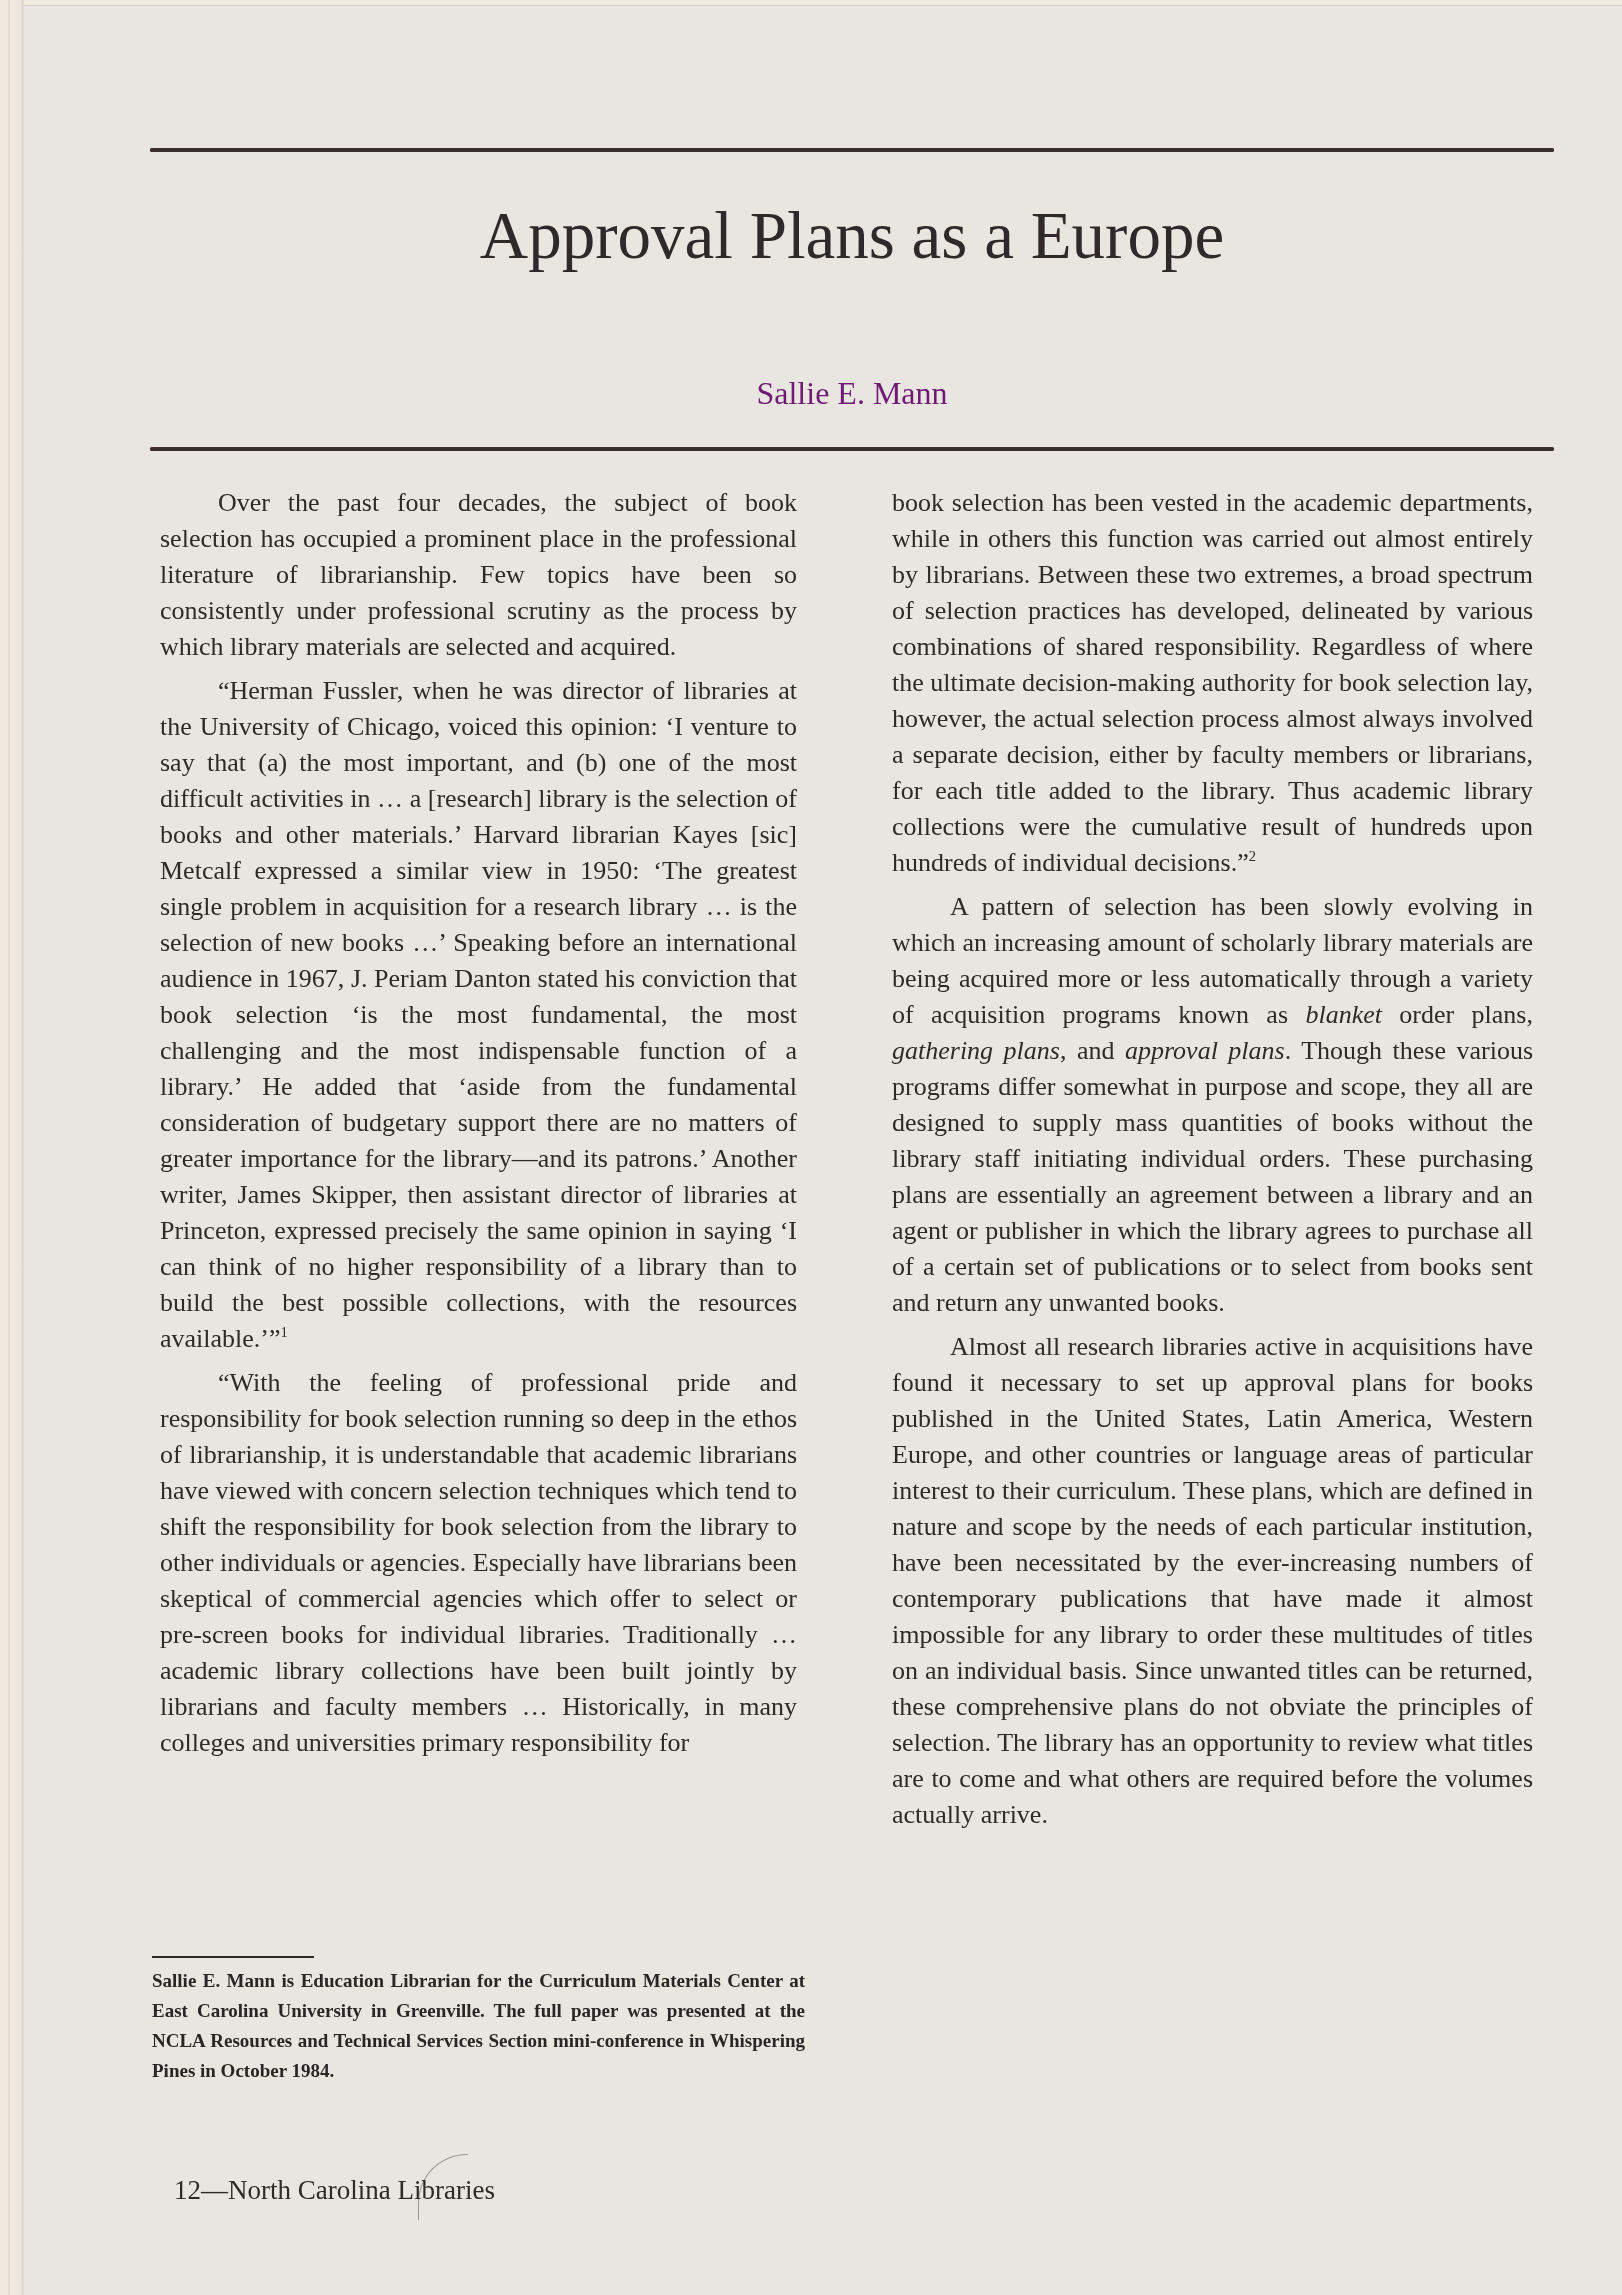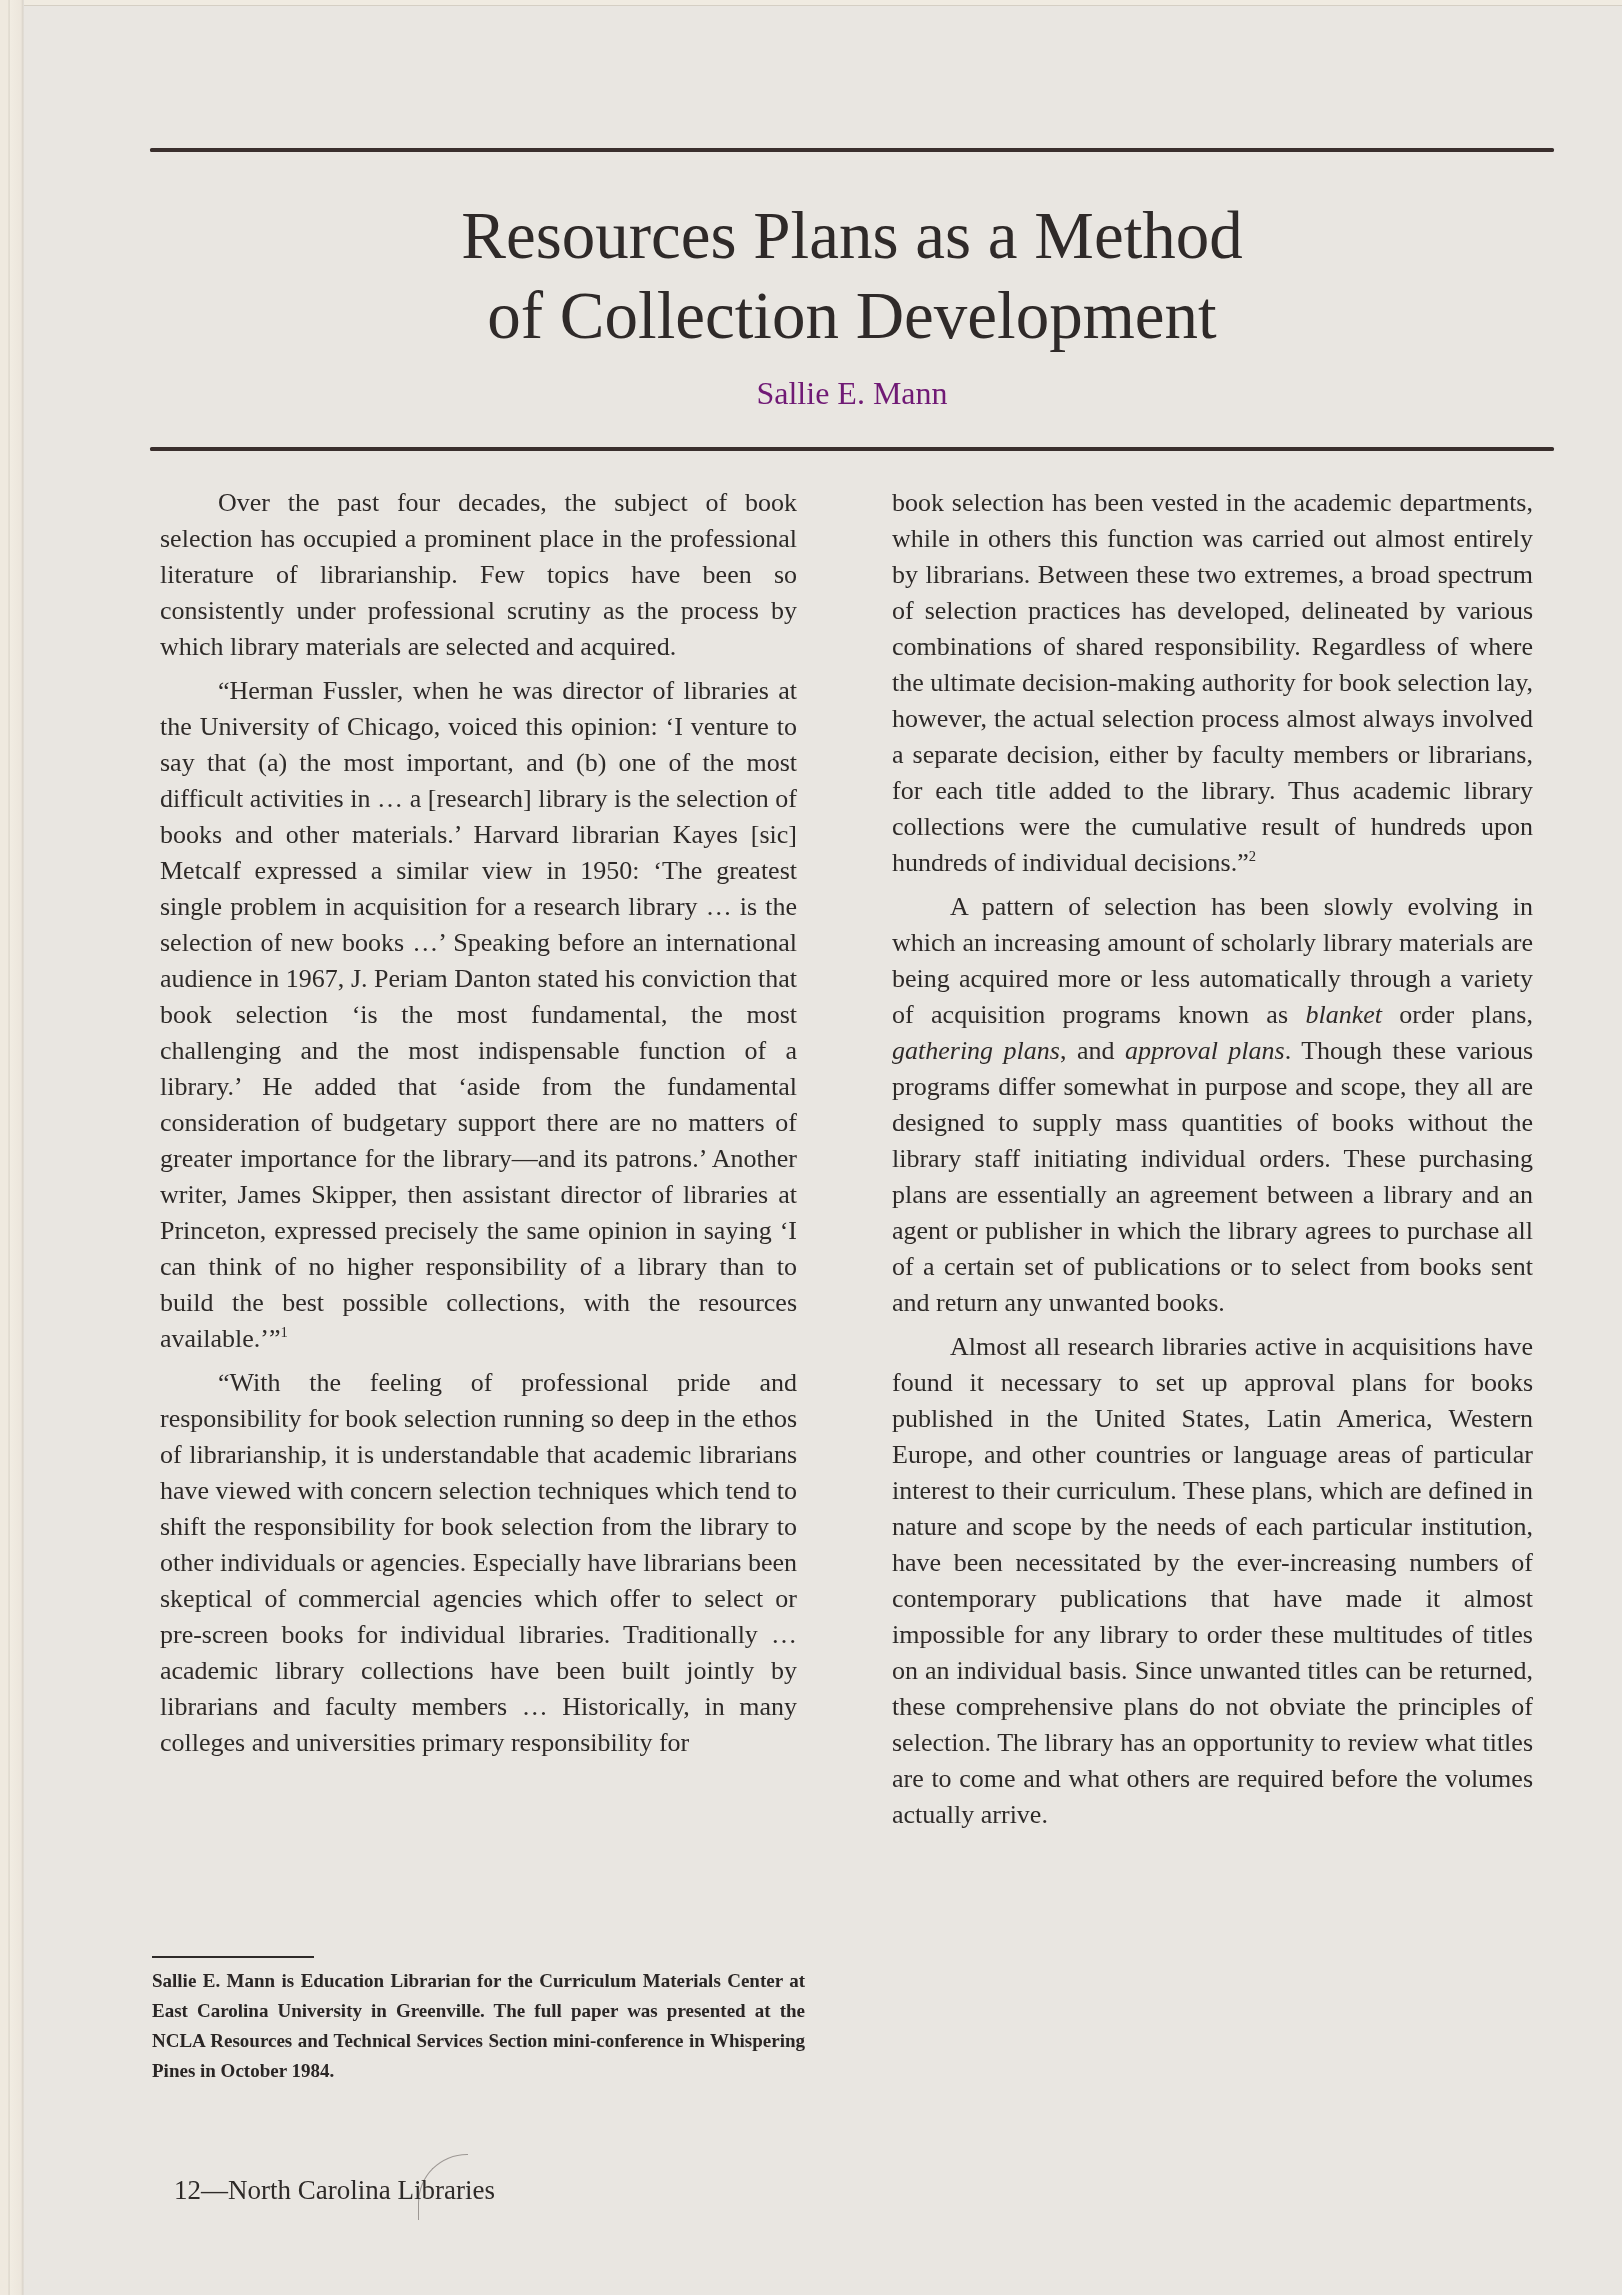--- a/index.html
+++ b/index.html
@@ -57,22 +57,21 @@
 </style>
 </head>
 <body>
 
 <div class="topedge"></div>
 <div class="spine"></div>
 
 <div class="rule top"></div>
 
 <h1 class="title">
-  <span>Resources Plans as a Method</span><br>
-  <span>of Collection Development</span>
+  <span>Approval Plans as a Europe</span><br>
 </h1>
 
 <div class="author">Sallie E. Mann</div>
 
 <div class="rule bottom"></div>
 
 <div class="col left">
   <p class="indent">Over the past four decades, the subject of book selection has occupied a prominent place in the professional literature of librarianship. Few topics have been so consistently under professional scrutiny as the process by which library materials are selected and acquired.</p>
   <p class="indent"><span>“Herman Fussler, when he was director of libraries at the University of Chicago, voiced this opinion: ‘I venture to say that (a) the most important, and (b) one of the most difficult activities in … a [research] library is the selection of books and other materials.’ Harvard librarian Kayes [sic] Metcalf expressed a similar view in 1950: ‘The greatest single problem in acquisition for a research library … is the selection of new books …’ Speaking before an international audience in 1967, J. Periam Danton stated his conviction that book selection ‘is the most fundamental, the most challenging and the most indispensable function of a library.’ He added that ‘aside from the fundamental consideration of budgetary support there are no matters of greater importance for the library—and its patrons.’ Another writer, James Skipper, then assistant director of libraries at Princeton, expressed precisely the same opinion in saying ‘I can think of no higher responsibility of a library than to build the best possible collections, with the resources available.’”</span><sup>1</sup></p>
   <p class="indent">“With the feeling of professional pride and responsibility for book selection running so deep in the ethos of librarianship, it is understandable that academic librarians have viewed with concern selection techniques which tend to shift the responsibility for book selection from the library to other individuals or agencies. Especially have librarians been skeptical of commercial agencies which offer to select or pre-screen books for individual libraries. Traditionally … academic library collections have been built jointly by librarians and faculty members … Historically, in many colleges and universities primary responsibility for</p>

